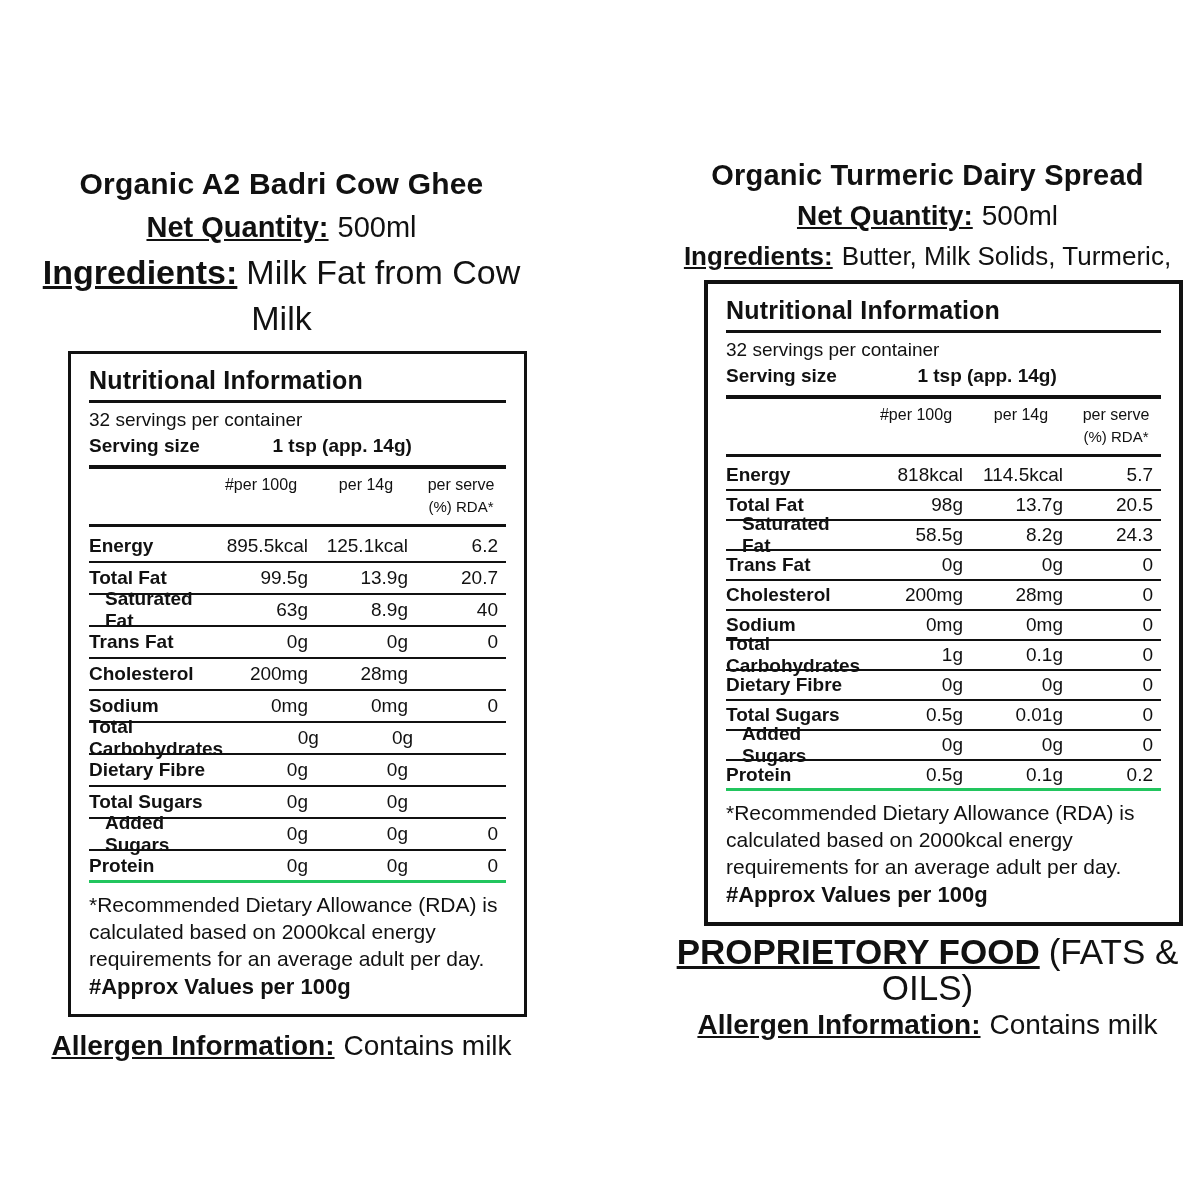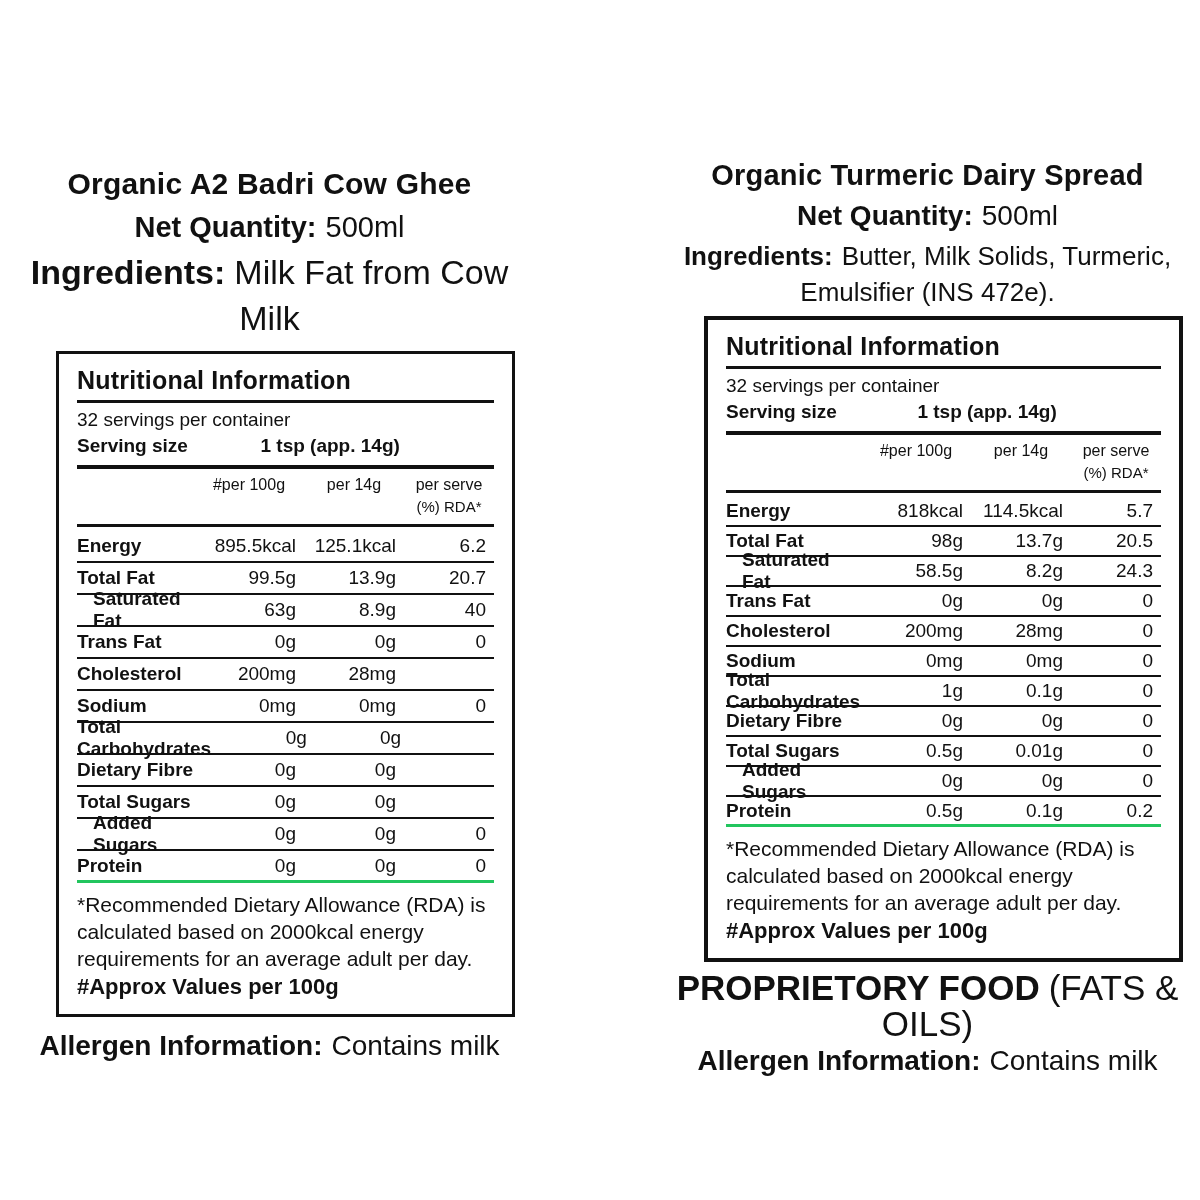--- a/index.html
+++ b/index.html
@@ -5,36 +5,36 @@
   * { box-sizing: border-box; margin: 0; padding: 0; }
   html, body { background: #ffffff; }
   body {
     width: 1200px; height: 1200px;
     position: relative;
     font-family: "Liberation Sans", "DejaVu Sans", sans-serif;
     color: #111111;
     overflow: hidden;
   }
   .panel { position: absolute; }
-  .panel-left  { left: 24px;  top: 163px; width: 491px; }
+  .panel-left  { left: 36px;  top: 163px; width: 491px; }
   .panel-right { left: 672px; top: 156px; width: 511px; }
 
   .p-title { font-weight: 700; text-align: center; letter-spacing: 0.2px; }
   .panel-left  .p-title { font-size: 30px; line-height: 42px; }
   .panel-right .p-title { font-size: 29px; line-height: 38px; }
 
   .line-nq { text-align: center; }
   .panel-left  .line-nq { font-size: 29px; line-height: 44px; }
   .panel-right .line-nq { font-size: 28px; line-height: 44px; }
 
   .line-ing { text-align: center; }
   .panel-left  .line-ing { font-size: 34px; line-height: 46px; }
   .panel-right .line-ing { font-size: 26px; line-height: 36px; }
 
-  .b { font-weight: 700; }
+  .b { font-weight: 700; text-decoration: underline; }
   .sp { margin-left: 9px; }
 
   .ntable { border: 3px solid #111; margin-top: 10px; padding: 10px 18px 12px 18px; background: #fff; margin-left: 32px; }
   .panel-right .ntable { border-width: 4px; margin-top: 6px; }
 
   .nt-title { font-size: 25px; font-weight: 700; line-height: 32px; letter-spacing: 0.2px; }
   .rule-m { border-top: 3px solid #111; margin: 4px 0; }
   .rule-t { border-top: 4px solid #111; margin: 5px 0 3px; }
 
   .servings { font-size: 19px; line-height: 25px; }
@@ -188,23 +188,20 @@
 </div>
 
 <div class="panel panel-right">
   <div class="p-title">Organic Turmeric Dairy Spread</div>
   <div class="line-nq">
     <span class="b">Net Quantity:</span><span class="sp">500ml</span>
   </div>
   <div class="line-ing">
     <span class="b">Ingredients:</span><span class="sp">Butter, Milk Solids, Turmeric,</span>
   </div>
-  <div class="line-ing">
-    <span>Emulsifier (INS 472e).</span>
-  </div>
 
   <div class="ntable">
     <div class="nt-title">Nutritional Information</div>
     <div class="rule-m"></div>
     <div class="servings">32 servings per container</div>
     <div class="serv-row">
       <span class="serv-label">Serving size</span>
       <span>1 tsp (app. 14g)</span>
     </div>
     <div class="rule-t"></div>

